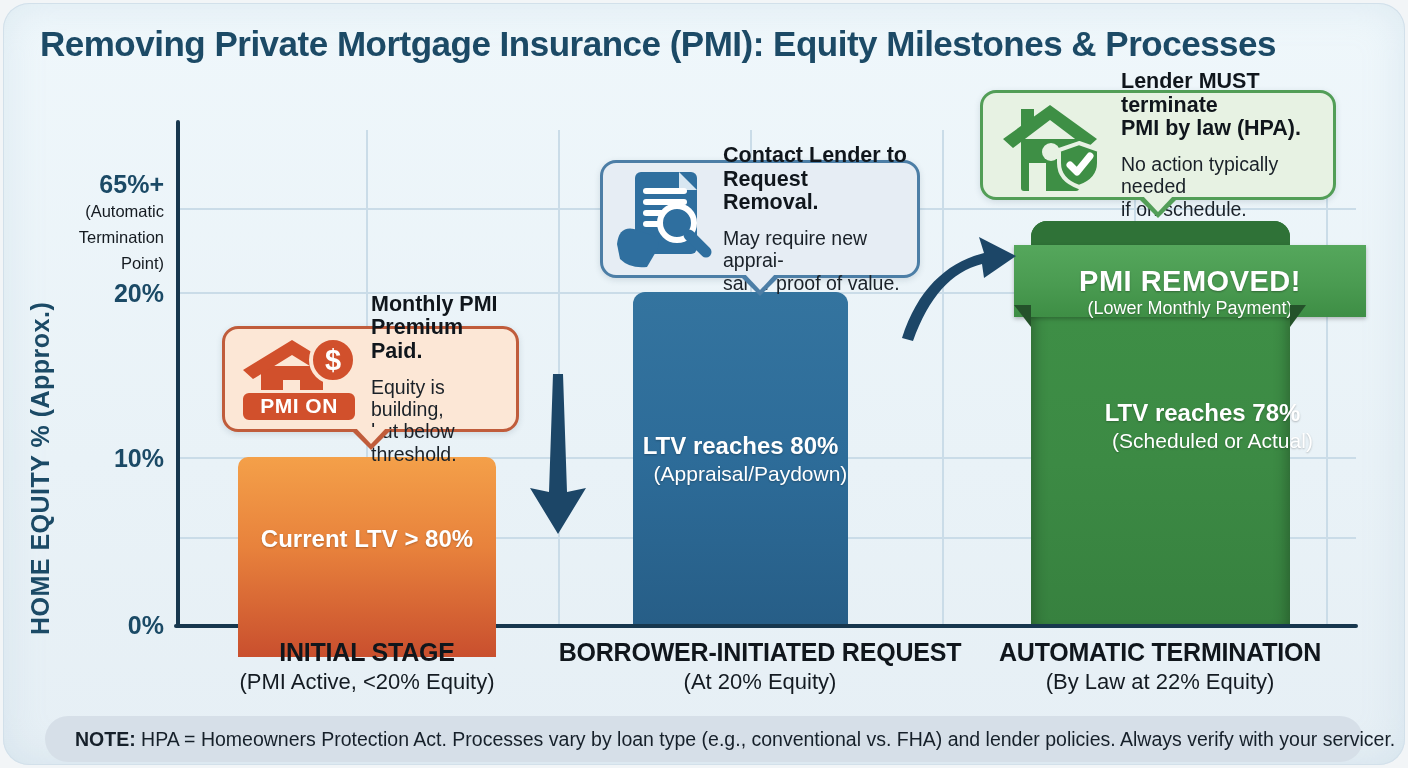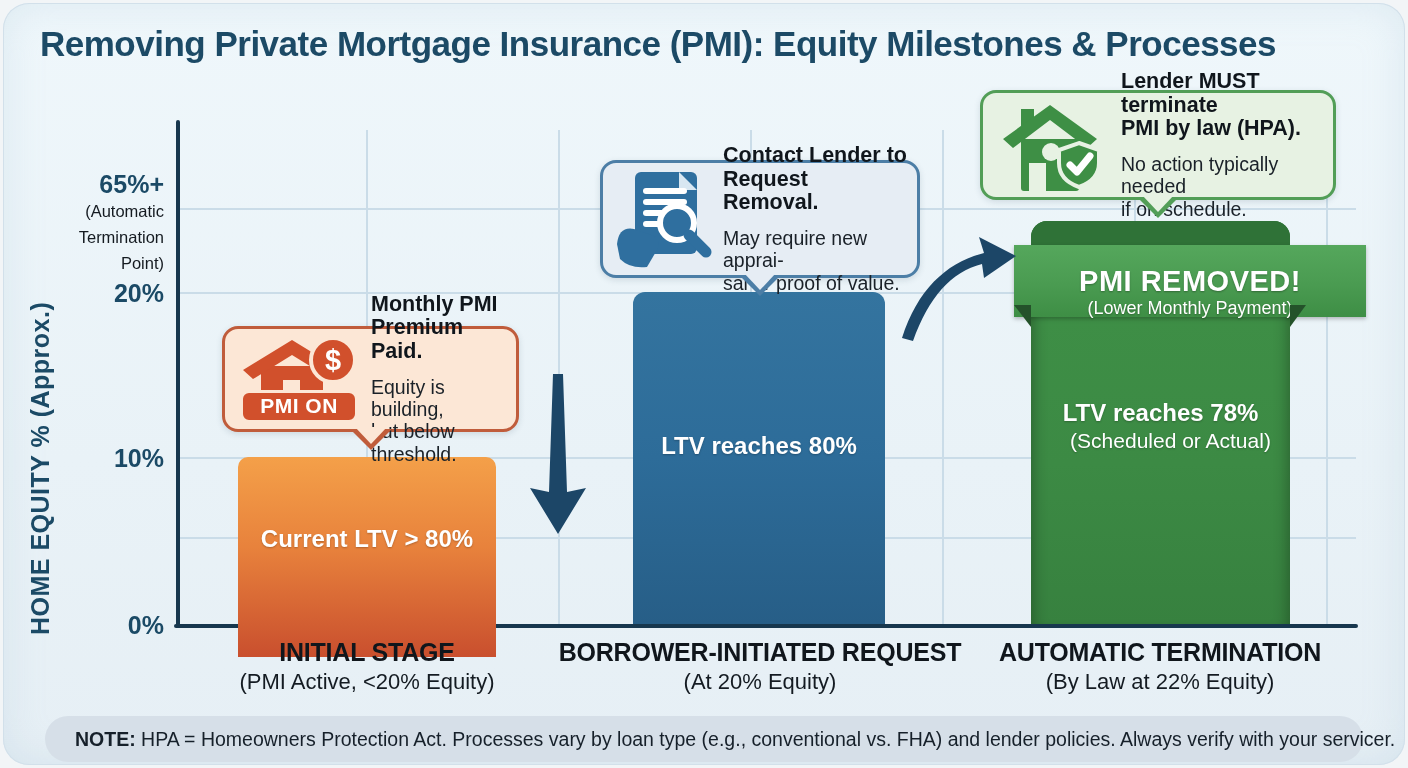--- a/index.html
+++ b/index.html
@@ -14,22 +14,22 @@
   .hgrid{position:absolute;left:180px;width:1176px;height:2px;background:#cadce8;}
   .vgrid{position:absolute;top:130px;width:2px;height:494px;background:#cadce8;}
 
   .ytick{position:absolute;left:0;width:164px;text-align:right;font-size:25px;font-weight:bold;color:#1b4a66;}
   .ytick-note{position:absolute;left:0;width:164px;text-align:right;font-size:16.5px;line-height:26px;color:#151b21;}
   .ytitle{position:absolute;left:26px;top:165px;height:470px;display:flex;align-items:center;writing-mode:vertical-rl;transform:rotate(180deg);font-size:25px;font-weight:bold;color:#1b4a66;letter-spacing:.5px;}
 
   
   .bar{position:absolute;color:#fff;text-align:center;}
   .bar-orange{left:238px;top:457px;width:258px;height:200px;border-radius:10px 10px 0 0;background:linear-gradient(180deg,#f4a049 0%,#e8823c 45%,#c94f2e 100%);}
-  .bar-blue{left:633px;top:292px;width:252px;height:332px;border-radius:12px 12px 0 0;background:linear-gradient(180deg,#34749f 0%,#2d6c99 50%,#275e87 100%);}
-  .bar-green{left:1031px;top:221px;width:259px;height:403px;border-radius:16px 16px 0 0;background:linear-gradient(180deg,#3f9147 0%,#3c8a44 60%,#37813f 100%);box-shadow:inset 13px 0 14px -10px rgba(0,0,0,.28), inset -13px 0 14px -10px rgba(0,0,0,.28);}
+  .bar-blue{left:633px;top:292px;width:215px;height:332px;border-radius:12px 12px 0 0;background:linear-gradient(180deg,#34749f 0%,#2d6c99 50%,#275e87 100%);}
+  .bar-green{left:1031px;top:221px;width:259px;height:403px;border-radius:16px 16px 0 0;background:linear-gradient(180deg,#3f9147 0%,#3c8a44 60%,#37813f 100%);box-shadow:inset 13px 0 14px -10px rgba(0,0,0,.28), inset -13px 0 14px -10px rgba(0,0,0,.28);padding-left:42px;}
   .bar-green-cap{position:absolute;left:0;top:0;width:100%;height:30px;border-radius:16px 16px 0 0;background:#2f7237;}
   .bar-label{position:absolute;width:100%;text-align:center;text-shadow:0 1px 2px rgba(0,0,0,.25);}
   .bl-1{font-size:24px;font-weight:bold;line-height:1.2;}
   .bl-2{font-size:21px;line-height:1.25;margin-left:20px;}
 
   
   .ribbon{position:absolute;left:1014px;top:233px;width:352px;height:72px;background:linear-gradient(180deg,#55a75c 0%,#4a9b51 55%,#3e8e45 100%);box-shadow:0 2px 4px rgba(0,0,0,.25);color:#fff;text-align:center;padding-top:20px;margin-top:12px;}
   .ribbon .r1{font-size:29px;font-weight:bold;letter-spacing:.5px;text-shadow:0 1px 2px rgba(0,0,0,.3);}
   .ribbon .r2{font-size:18px;text-shadow:0 1px 2px rgba(0,0,0,.3);}
   .fold{position:absolute;top:305px;height:22px;background:#24522a;}
@@ -91,20 +91,21 @@
   <div class="ytick" style="top:611px">0%</div>
   <div class="ytitle">HOME EQUITY % (Approx.)</div>
 
   <div class="bar bar-orange">
     <div class="bar-label bl-1" style="top:68px">Current LTV &gt; 80%</div>
   </div>
 
   <div class="bar bar-blue">
     <div class="bar-label" style="top:140px">
       <div class="bl-1">LTV reaches 80%</div>
+      <div class="bl-2">(Appraisal/Paydown)</div>
     </div>
   </div>
 
   <div class="bar bar-green">
     <div class="bar-green-cap"></div>
     <div class="bar-label" style="top:178px">
       <div class="bl-1">LTV reaches 78%</div>
       <div class="bl-2">(Scheduled or Actual)</div>
     </div>
   </div>

